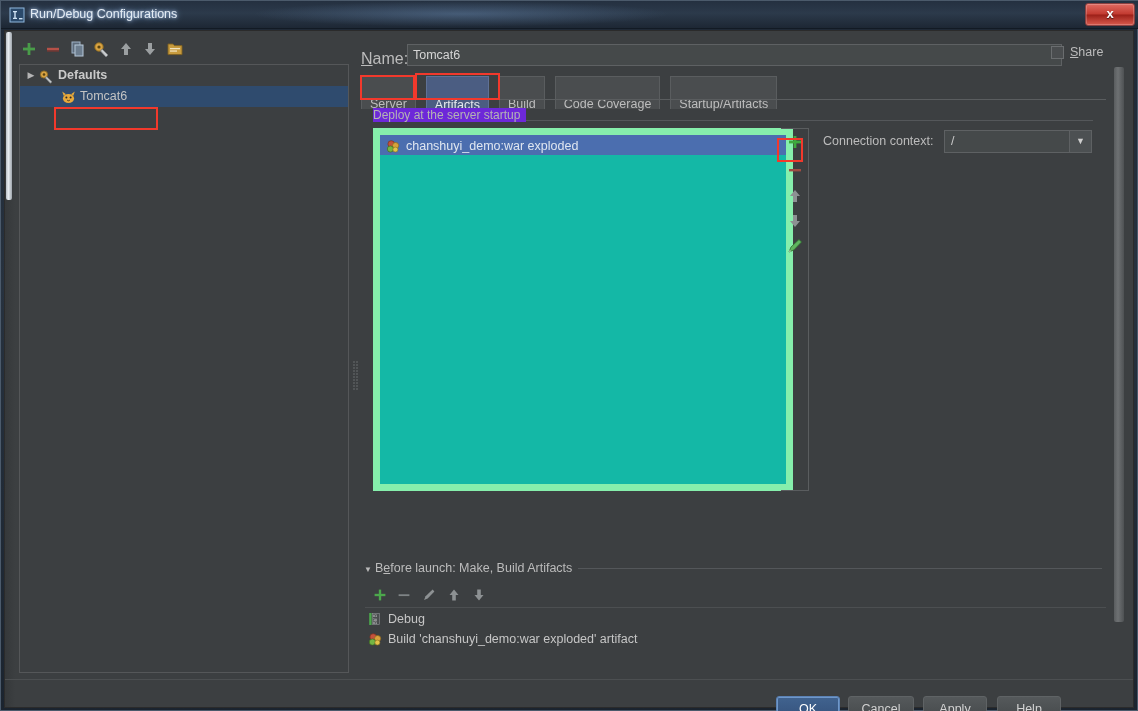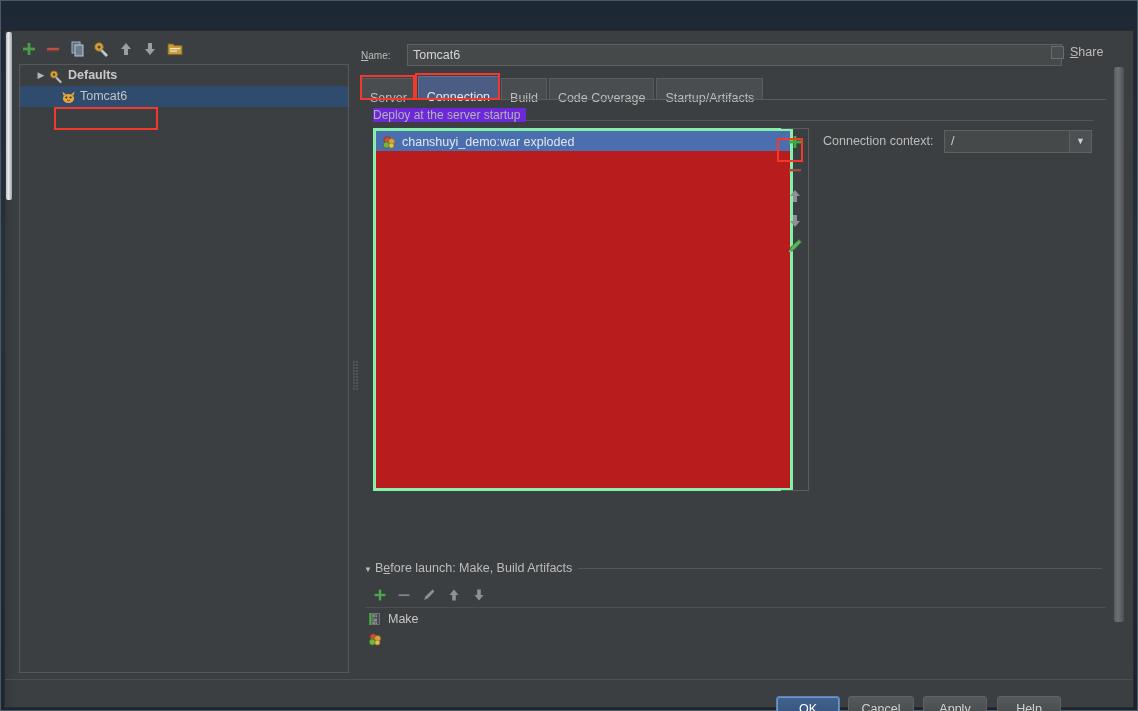--- a/index.html
+++ b/index.html
@@ -141,21 +141,21 @@
     opacity: .95;
   }
 
   
   #right-panel {
     position: absolute; left: 356px; top: 5px;
     width: 748px; height: 639px;
   }
   .name-label {
     position: absolute; left: 0px; top: 14px;
-    font-size: 10px; color: #bcbcbc;
+    font-size: 16px; color: #bcbcbc;
   }
   .name-label u { text-decoration: underline; }
   #name-input {
     position: absolute; left: 46px; top: 8px;
     width: 655px; height: 22px;
     background: #45494a;
     border: 1px solid #5e6163;
     box-sizing: border-box;
     color: #d6d6d6;
     font-family: "Liberation Sans", sans-serif;
@@ -181,22 +181,22 @@
 
   
   #tabs {
     position: absolute; left: 0px; top: 40px;
     height: 24px;
     white-space: nowrap;
   }
   .tab {
     display: inline-block;
     height: 22px; line-height: 22px;
-    padding: 8px 8px;
-    margin-right: 2px;
+    padding: 16px 8px;
+    margin-right: 10px;
     font-size: 12.5px;
     color: #bdbdbd;
     background: #4a4d4f;
     border: 1px solid #5a5d5f;
     border-bottom: none;
     box-sizing: border-box;
     cursor: pointer;
     vertical-align: bottom;
   }
   .tab.active {
@@ -221,22 +221,22 @@
     z-index: 3;
   }
   .group-line {
     position: absolute; left: 12px; top: 20px;
     width: 720px; height: 1px;
     background: #54575a;
   }
   #deploy-list {
     position: absolute; left: 12px; top: 28px;
     width: 420px; height: 363px;
-    background: #b91c1c;
-    border: 3px solid #86efac;
+    background: #14b8a6;
+    border: 7px solid #86efac;
     box-sizing: border-box;
     overflow: hidden;
   }
   .deploy-row {
     position: relative;
     height: 20px; line-height: 20px;
     background: #4b6eaf;
     color: #dfe6f0;
     font-size: 12.5px;
     padding-left: 5px;
@@ -365,20 +365,30 @@
     color: #ffffff;
     box-shadow: 0 0 0 1px #6f97c9 inset;
   }
   .dlg-btn u { text-decoration: underline; }
 </style>
 </head>
 <body>
 
 <div id="window">
 
+  <div id="titlebar">
+    <div class="glow"></div>
+    <svg class="title-ico" viewBox="0 0 16 16">
+      <rect x="1" y="1" width="14" height="14" fill="#2b4a6b" stroke="#8fb7dd" stroke-width="1"></rect>
+      <path d="M4 4 h4 v1.2 h-1.3 v5.6 h1.3 v1.2 h-4 v-1.2 h1.3 v-5.6 h-1.3z" fill="#cfe3f5"></path>
+      <rect x="10" y="11" width="3.5" height="1.4" fill="#cfe3f5"></rect>
+    </svg>
+    <div class="title-text">Run/Debug Configurations</div>
+    <div class="close-btn">x</div>
+  </div>
 
   <div id="content">
 
     <div id="left-strip">
       <div id="left-scroll-thumb"></div>
     </div>
 
     <div id="left-panel">
 
       <div id="lp-toolbar">
@@ -414,21 +424,21 @@
 
         <svg class="tb-icon" style="left:146px" viewBox="0 0 20 20">
           <path d="M3 5 h5 l1.4 1.6 H17 v9 H3 Z" fill="#c79b3e" stroke="#7e6120" stroke-width="0.9"></path>
           <rect x="5" y="9" width="10" height="1.3" fill="#f0e2bd"></rect>
           <rect x="5" y="11.4" width="7" height="1.3" fill="#f0e2bd"></rect>
         </svg>
       </div>
 
       <div id="tree-box">
         <div id="tree-rows">
-            <div class="tree-row" style="padding-left: 4px; margin-left: 10px;"><span class="tw">▶</span><span class="tree-ico"><svg viewBox="0 0 17 16" width="17" height="16">
+            <div class="tree-row" style="padding-left: 4px;"><span class="tw">▶</span><span class="tree-ico"><svg viewBox="0 0 17 16" width="17" height="16">
                   <circle cx="6" cy="6.5" r="3.6" fill="#d8a342" stroke="#8c6a22" stroke-width="0.9"></circle>
                   <circle cx="6" cy="6.5" r="1.3" fill="#5a4412"></circle>
                   <path d="M8.6 8.6 L14 13.8 L12.4 15.2 L7.4 10 Z" fill="#c4c8ca" stroke="#7d8185" stroke-width="0.7"></path>
                 </svg></span><span class="tree-label bold">Defaults</span></div>
             <div class="tree-row sel" style="padding-left: 26px;"><span class="tw"></span><span class="tree-ico"><svg viewBox="0 0 17 16" width="17" height="16">
                   <ellipse cx="8.5" cy="9.5" rx="5.6" ry="4.6" fill="#e8a93a"></ellipse>
                   <path d="M3.6 6.5 L2.2 2.6 L6 5.2 Z" fill="#e8a93a"></path>
                   <path d="M13.4 6.5 L14.8 2.6 L11 5.2 Z" fill="#e8a93a"></path>
                   <circle cx="6.4" cy="8.6" r="1" fill="#2a2a2a"></circle>
                   <circle cx="10.6" cy="8.6" r="1" fill="#2a2a2a"></circle>
@@ -445,21 +455,21 @@
     <div id="right-panel">
 
       <div class="name-label"><u id="name-mn">N</u><span id="name-rest">ame:</span></div>
       <input id="name-input" type="text" value="Tomcat6" style="">
 
       <div id="share-wrap">
         <div class="cb-box"></div>
         <div class="cb-label"><u id="share-mn">S</u><span id="share-rest">hare</span></div>
       </div>
 
-      <div id="tabs"><div class="tab">Server</div><div class="tab active">Connection</div><div class="tab">Build</div><div class="tab">Code Coverage</div><div class="tab">Startup/Artifacts</div></div>
+      <div id="tabs"><div class="tab">Server</div><div class="tab active">Artifacts</div><div class="tab">Build</div><div class="tab">Code Coverage</div><div class="tab">Startup/Artifacts</div></div>
 
       <div id="tab-panel">
 
         <div class="group-line"></div>
         <div class="group-title">Deploy at the server startup</div>
 
         <div id="deploy-list">
             <div class="deploy-row"><span class="ico"><svg viewBox="0 0 17 16" width="17" height="16">
                   <circle cx="6.2" cy="6" r="3.3" fill="#c4523c" stroke="#7c3020" stroke-width="0.7"></circle>
                   <circle cx="10.6" cy="7.6" r="3.1" fill="#d9a23b" stroke="#8a651d" stroke-width="0.7"></circle>
@@ -519,27 +529,27 @@
           </svg>
         </div>
 
         <div id="bl-list">
             <div class="bl-row"><span class="ico"><svg viewBox="0 0 17 16" width="17" height="16">
                   <rect x="2.2" y="2" width="2.4" height="12" fill="#4ca84c"></rect>
                   <rect x="5.4" y="2.4" width="7" height="11.2" fill="#4a4d4f" stroke="#8d9193" stroke-width="0.6"></rect>
                   <text x="6" y="6.4" font-size="3.3" fill="#e6e6e6" font-family="monospace">01</text>
                   <text x="6" y="9.6" font-size="3.3" fill="#e6e6e6" font-family="monospace">10</text>
                   <text x="6" y="12.8" font-size="3.3" fill="#e6e6e6" font-family="monospace">01</text>
-                </svg></span><span class="txt">Make</span></div>
+                </svg></span><span class="txt">Debug</span></div>
             <div class="bl-row"><span class="ico"><svg viewBox="0 0 17 16" width="17" height="16">
                   <circle cx="6.2" cy="6" r="3.3" fill="#c4523c" stroke="#7c3020" stroke-width="0.7"></circle>
                   <circle cx="10.6" cy="7.6" r="3.1" fill="#d9a23b" stroke="#8a651d" stroke-width="0.7"></circle>
                   <circle cx="5.4" cy="11" r="3.1" fill="#74b544" stroke="#3e6d22" stroke-width="0.7"></circle>
                   <circle cx="10.4" cy="11.6" r="2.5" fill="#e3c24a" stroke="#8a7420" stroke-width="0.6"></circle>
-                </svg></span></div>
+                </svg></span><span class="txt">Build 'chanshuyi_demo:war exploded' artifact</span></div>
           </div>
       </div>
 
     </div>
 
     <div id="right-scroll">
       <div class="thumb"></div>
     </div>
 
     <div id="footer">

